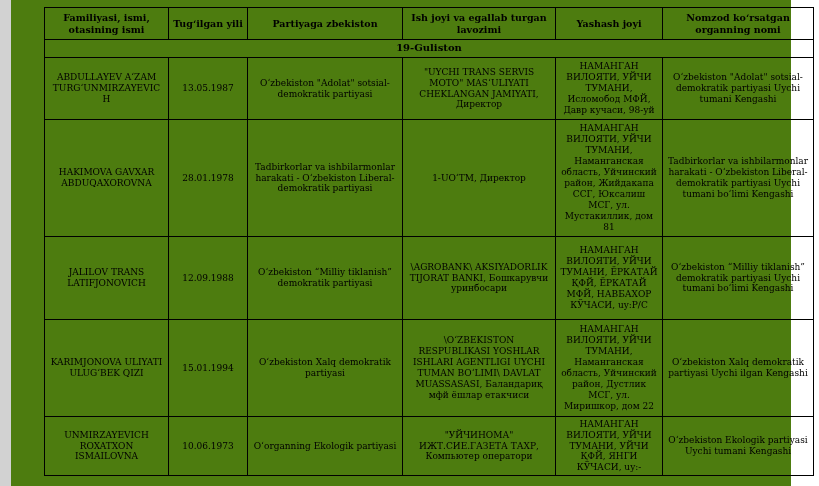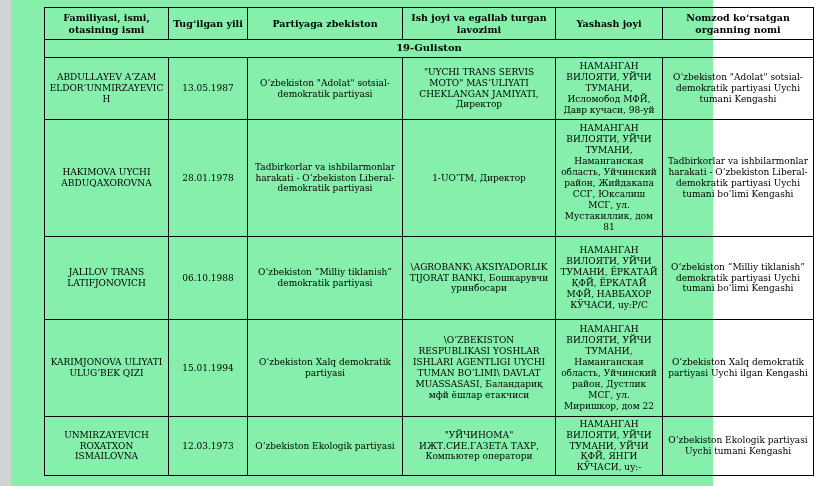--- a/index.html
+++ b/index.html
@@ -7,23 +7,23 @@
     padding: 0;
     width: 819px;
     height: 486px;
     background: #ffffff;
     font-family: "DejaVu Serif", "Liberation Serif", serif;
     color: #000000;
     overflow: hidden;
   }
   .page {
     position: relative;
-    width: 713px;
+    width: 791px;
     height: 486px;
-    background: #86efac;
+    background: #4d7c0f;
   }
   .left-strip {
     position: absolute;
     left: 0;
     top: 0;
     width: 11px;
     height: 486px;
     background: #d2d2d2;
   }
   table.candidates {
@@ -87,58 +87,58 @@
         <th>Yashash joyi</th>
         <th>Nomzod ko‘rsatgan organning nomi</th>
       </tr>
     </thead>
     <tbody>
       <tr class="section-row">
         <td colspan="6">19-Guliston</td>
       </tr>
 
       <tr class="row-0">
-        <td>ABDULLAYEV A‘ZAM ELDOR‘UNMIRZAYEVICH</td>
+        <td>ABDULLAYEV A‘ZAM TURG‘UNMIRZAYEVICH</td>
         <td>13.05.1987</td>
         <td>O‘zbekiston "Adolat" sotsial-demokratik partiyasi</td>
         <td>"UYCHI TRANS SERVIS MOTO" MAS‘ULIYATI CHEKLANGAN JAMIYATI, Директор</td>
         <td>НАМАНГАН ВИЛОЯТИ, УЙЧИ ТУМАНИ, Исломобод МФЙ, Давр кучаси, 98-уй</td>
         <td>O‘zbekiston "Adolat" sotsial-demokratik partiyasi Uychi tumani Kengashi</td>
       </tr>
 
       <tr class="row-1">
-        <td>HAKIMOVA UYCHI ABDUQAXOROVNA</td>
+        <td>HAKIMOVA GAVXAR ABDUQAXOROVNA</td>
         <td>28.01.1978</td>
         <td>Tadbirkorlar va ishbilarmonlar harakati - O‘zbekiston Liberal-demokratik partiyasi</td>
         <td>1-UO‘TM, Директор</td>
         <td>НАМАНГАН ВИЛОЯТИ, УЙЧИ ТУМАНИ, Наманганская область, Уйчинский район, Жийдакапа ССГ, Юксалиш МСГ, ул. Мустакиллик, дом 81</td>
         <td>Tadbirkorlar va ishbilarmonlar harakati - O‘zbekiston Liberal-demokratik partiyasi Uychi tumani bo‘limi Kengashi</td>
       </tr>
 
       <tr class="row-2">
         <td>JALILOV TRANS LATIFJONOVICH</td>
-        <td>06.10.1988</td>
+        <td>12.09.1988</td>
         <td>O‘zbekiston “Milliy tiklanish” demokratik partiyasi</td>
         <td>\AGROBANK\ AKSIYADORLIK TIJORAT BANKI, Бошкарувчи уринбосари</td>
         <td>НАМАНГАН ВИЛОЯТИ, УЙЧИ ТУМАНИ, ЁРКАТАЙ ҚФЙ, ЁРКАТАЙ МФЙ, НАВБАХОР КЎЧАСИ, uy:Р/С</td>
         <td>O‘zbekiston “Milliy tiklanish” demokratik partiyasi Uychi tumani bo‘limi Kengashi</td>
       </tr>
 
       <tr class="row-3">
         <td>KARIMJONOVA ULIYATI ULUG‘BEK QIZI</td>
         <td>15.01.1994</td>
         <td>O‘zbekiston Xalq demokratik partiyasi</td>
         <td>\O‘ZBEKISTON RESPUBLIKASI YOSHLAR ISHLARI AGENTLIGI UYCHI TUMAN BO‘LIMI\ DAVLAT MUASSASASI, Баландариқ мфй ёшлар етакчиси</td>
         <td>НАМАНГАН ВИЛОЯТИ, УЙЧИ ТУМАНИ, Наманганская область, Уйчинский район, Дустлик МСГ, ул. Миришкор, дом 22</td>
         <td>O‘zbekiston Xalq demokratik partiyasi Uychi ilgan Kengashi</td>
       </tr>
 
       <tr class="row-4">
         <td>UNMIRZAYEVICH ROXATXON ISMAILOVNA</td>
-        <td>12.03.1973</td>
-        <td>O‘zbekiston Ekologik partiyasi</td>
+        <td>10.06.1973</td>
+        <td>O‘organning Ekologik partiyasi</td>
         <td>"УЙЧИНОМА" ИЖТ.СИЕ.ГАЗЕТА ТАХР, Компьютер оператори</td>
         <td>НАМАНГАН ВИЛОЯТИ, УЙЧИ ТУМАНИ, УЙЧИ ҚФЙ, ЯНГИ КЎЧАСИ, uy:-</td>
         <td>O‘zbekiston Ekologik partiyasi Uychi tumani Kengashi</td>
       </tr>
     </tbody>
   </table>
 </div>
 
 </body></html>

